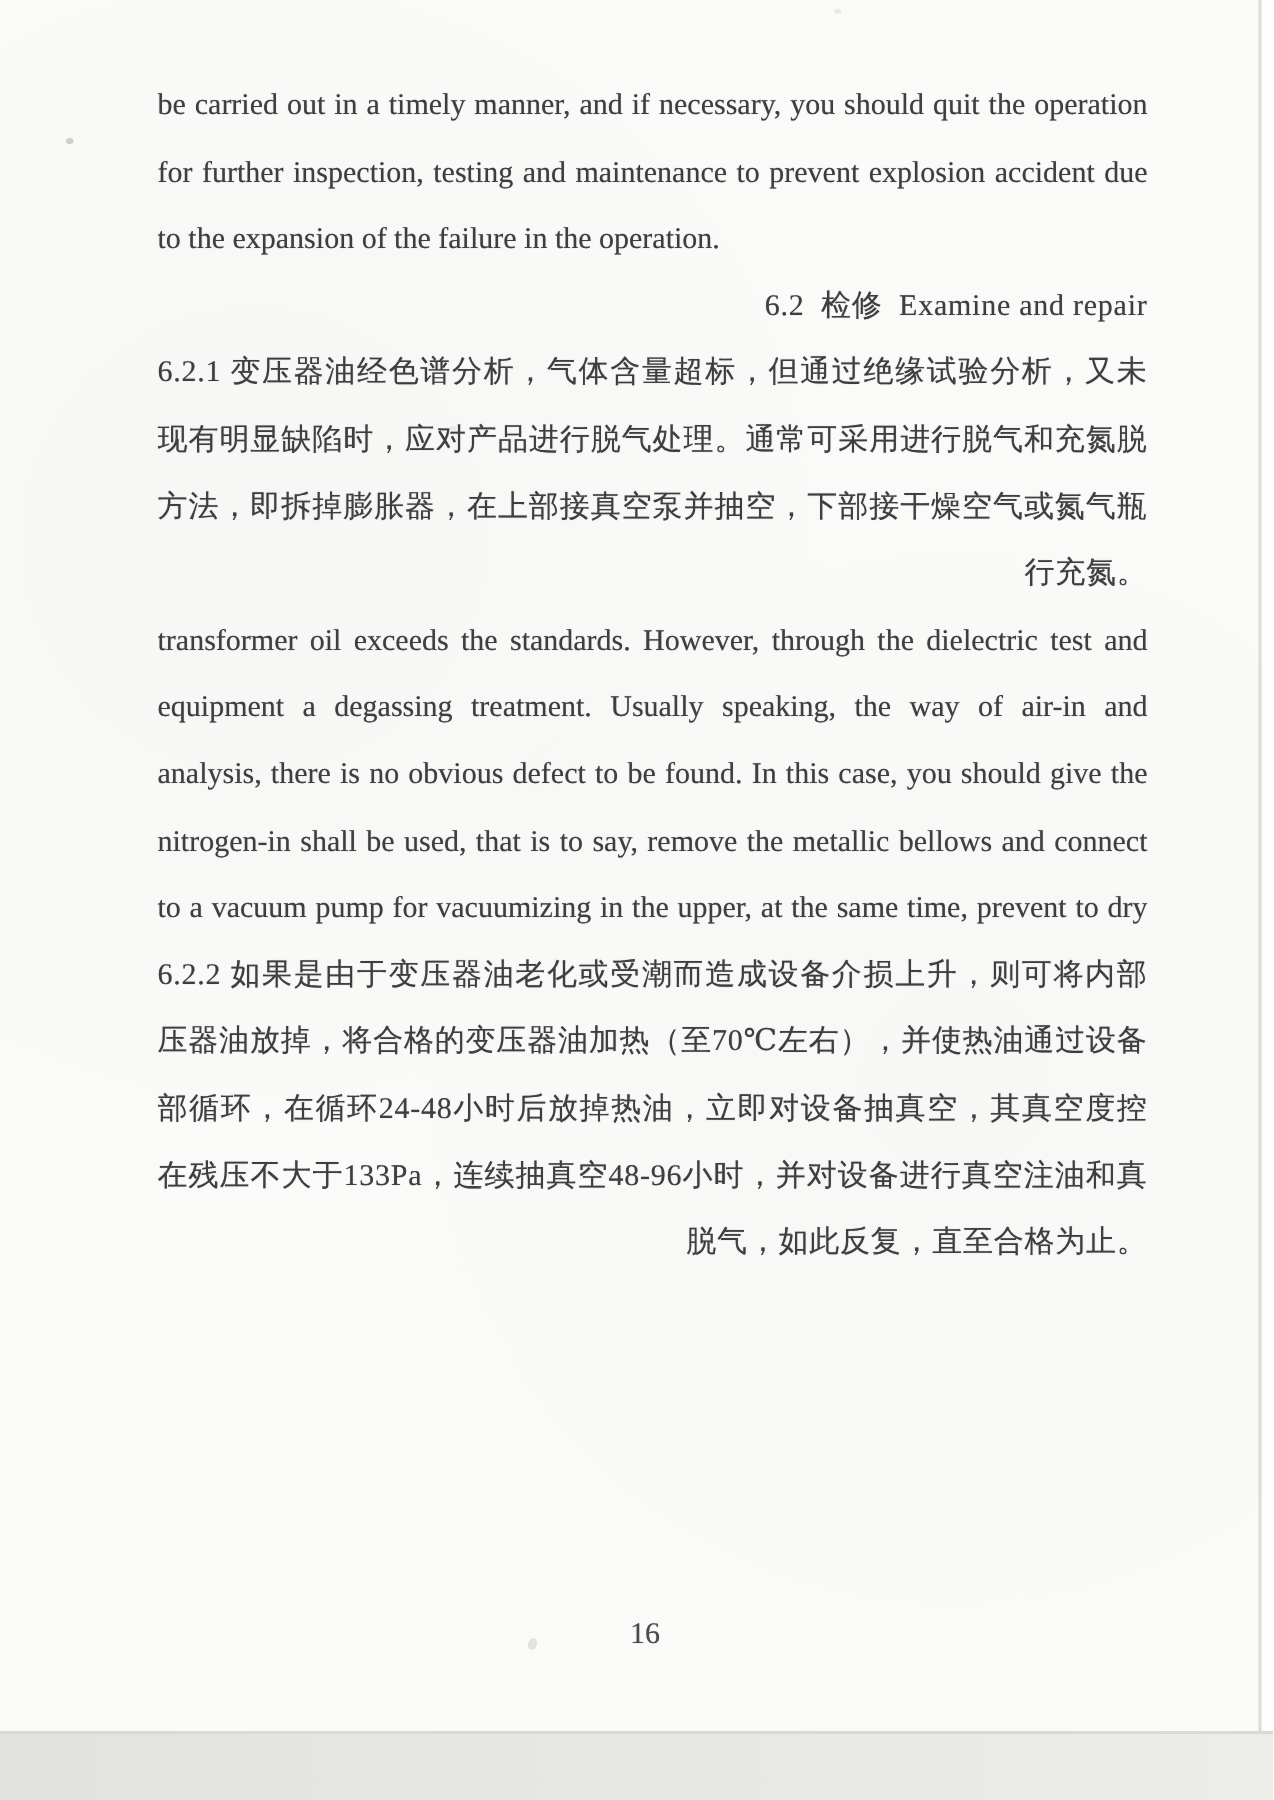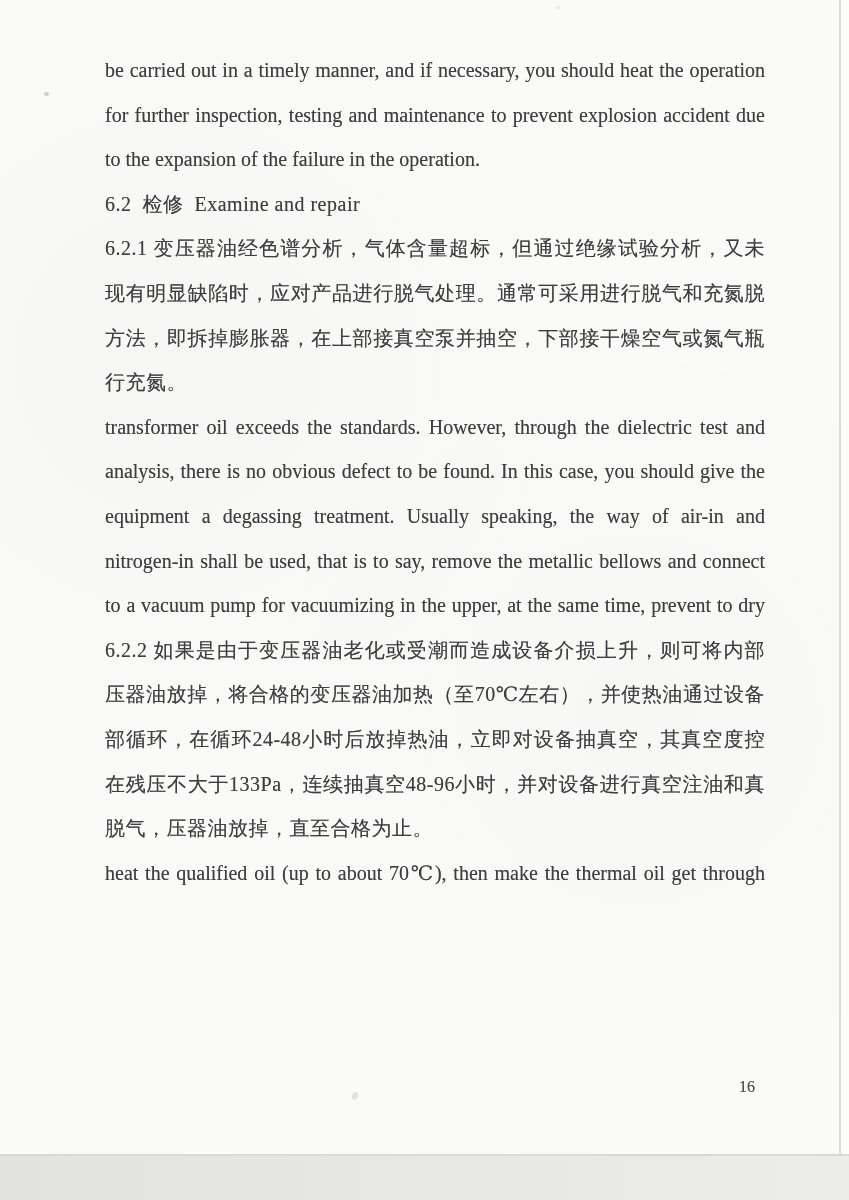--- a/index.html
+++ b/index.html
@@ -29,35 +29,36 @@
     font-size: 20px;
     color: #3e3e40;
     overflow: hidden;
     white-space: pre;
     text-shadow: 0 0 0.6px rgba(70,70,72,0.55);
   }
 
   .line.zh {
     font-size: 20px;
     letter-spacing: 0.5px;
+    text-align: right;
   }
 
   .line.just {
     white-space: normal;
     text-align: justify;
     text-align-last: justify;
   }
 
   .page-number {
     position: absolute;
     top: 1078px;
     left: 105px;
     width: 650px;
-    text-align: right;
-    font-size: 16px;
+    text-align: center;
+    font-size: 20px;
     color: #4a4a4c;
     text-shadow: 0 0 0.6px rgba(70,70,72,0.5);
   }
 
   
   .scan-edge-right {
     position: absolute;
     top: 0;
     left: 839px;
     width: 2px;
@@ -91,39 +92,38 @@
   .speck.s2 { left: 352px; top: 1092px; width: 6px; height: 8px; opacity: 0.25; transform: rotate(20deg); }
   .speck.s3 { left: 300px; top: 284px;  width: 4px; height: 3px; opacity: 0.18; }
   .speck.s4 { left: 556px; top: 6px;    width: 5px; height: 3px; opacity: 0.18; }
 </style>
 </head>
 <body>
 
 <div class="scan-page">
 
   <div class="text-block">
-    <div class="line en just">be carried out in a timely manner, and if necessary, you should heat the operation</div>
+    <div class="line en just">be carried out in a timely manner, and if necessary, you should quit the operation</div>
     <div class="line en just">for further inspection, testing and maintenance to prevent explosion accident due</div>
     <div class="line en">to the expansion of the failure in the operation.</div>
     <div class="line zh">6.2  检修  Examine and repair</div>
     <div class="line zh just">6.2.1 变压器油经色谱分析，气体含量超标，但通过绝缘试验分析，又未发</div>
     <div class="line zh just">现有明显缺陷时，应对产品进行脱气处理。通常可采用进行脱气和充氮脱气</div>
     <div class="line zh just">方法，即拆掉膨胀器，在上部接真空泵并抽空，下部接干燥空气或氮气瓶进</div>
     <div class="line zh">行充氮。</div>
     <div class="line en just">transformer oil exceeds the standards. However, through the dielectric test and</div>
+    <div class="line en just">equipment a degassing treatment. Usually speaking, the way of air-in and</div>
     <div class="line en just">analysis, there is no obvious defect to be found. In this case, you should give the</div>
-    <div class="line en just">equipment a degassing treatment. Usually speaking, the way of air-in and</div>
     <div class="line en just">nitrogen-in shall be used, that is to say, remove the metallic bellows and connect</div>
     <div class="line en just">to a vacuum pump for vacuumizing in the upper, at the same time, prevent to dry</div>
     <div class="line zh just">6.2.2 如果是由于变压器油老化或受潮而造成设备介损上升，则可将内部变</div>
     <div class="line zh just">压器油放掉，将合格的变压器油加热（至70℃左右），并使热油通过设备内</div>
     <div class="line zh just">部循环，在循环24-48小时后放掉热油，立即对设备抽真空，其真空度控制</div>
     <div class="line zh just">在残压不大于133Pa，连续抽真空48-96小时，并对设备进行真空注油和真空</div>
-    <div class="line zh">脱气，压器油放掉，直至合格为止。</div>
-    <div class="line en just">heat the qualified oil (up to about 70℃), then make the thermal oil get through</div>
+    <div class="line zh">脱气，如此反复，直至合格为止。</div>
   </div>
 
   <div class="page-number">16</div>
 
   <div class="scan-strip-right"></div>
   <div class="scan-edge-right"></div>
   <div class="scan-band-bottom"></div>
 
   <div class="speck s1"></div>
   <div class="speck s2"></div>

